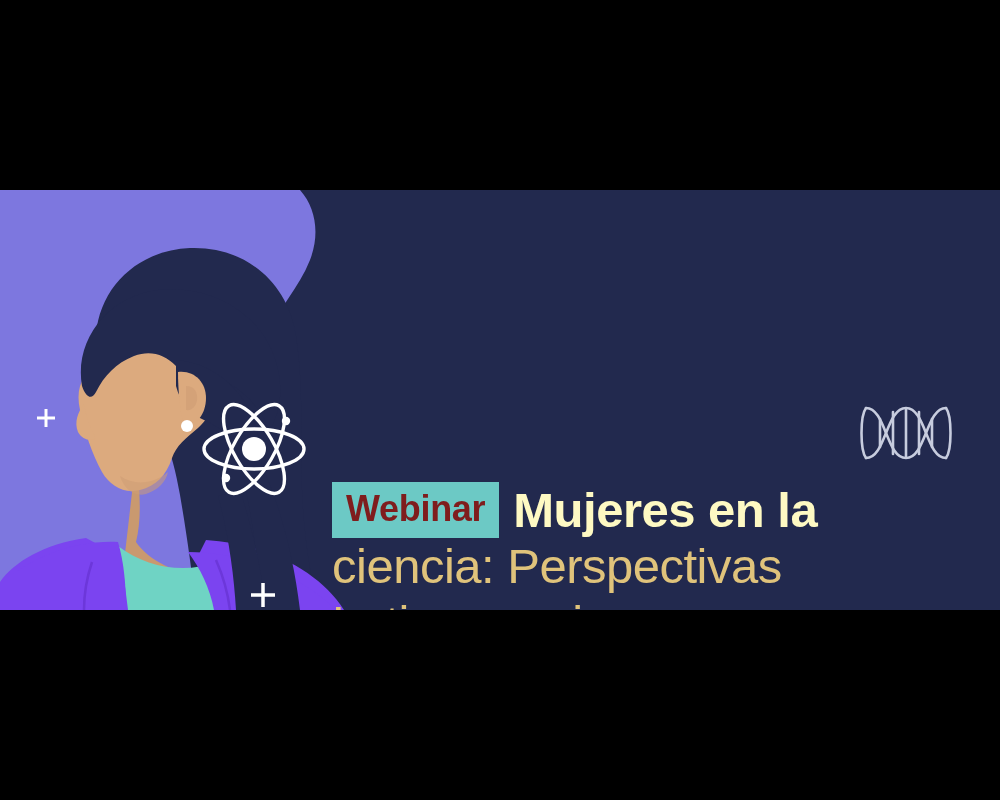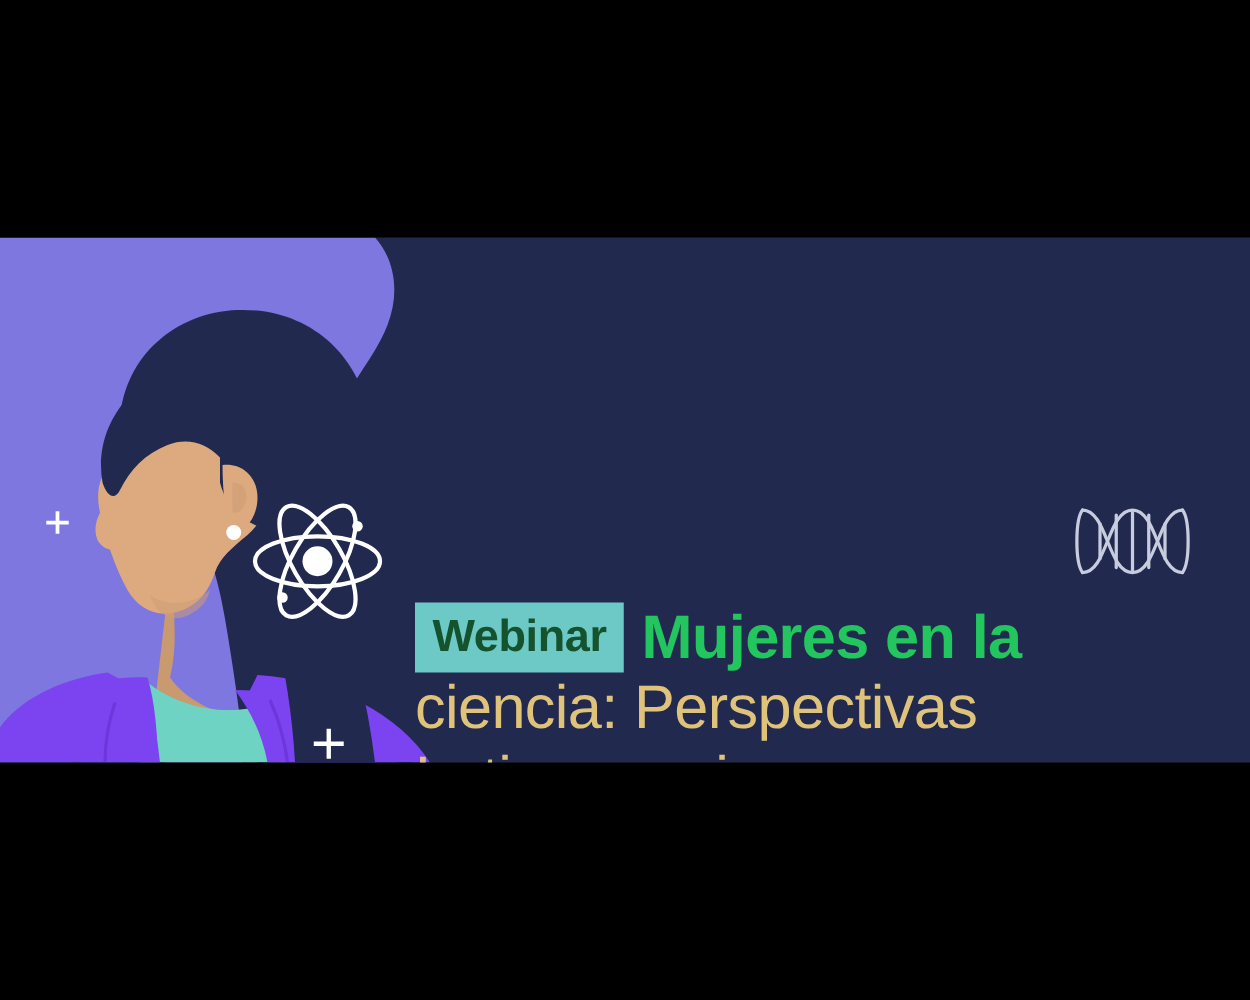--- a/index.html
+++ b/index.html
@@ -67,28 +67,28 @@
     line-height:57px;
     font-weight:normal;
     color:#E0C37B;
     letter-spacing:-0.5px;
     white-space:nowrap;
   }
   #line1 { display:flex; align-items:center; gap:14px; }
   #webinar-badge {
     display:inline-block;
     background:#6CC9C5;
-    color:#14532d;
+    color:#7f1d1d;
     font-size:36px;
     font-weight:bold;
     line-height:1;
     padding:9px 14px 11px 14px;
     letter-spacing:-0.3px;
   }
-  #line1-rest { font-size:49px; font-weight:bold; color:#22c55e; line-height:1; letter-spacing:-0.5px; }
+  #line1-rest { font-size:49px; font-weight:bold; color:#fef9c3; line-height:1; letter-spacing:-0.5px; }
 </style>
 </head>
 <body>
 
 <div id="stage">
 
   <div id="banner">
 
     <div id="purple-panel">
       <svg width="340" height="420" viewBox="0 0 340 420">

